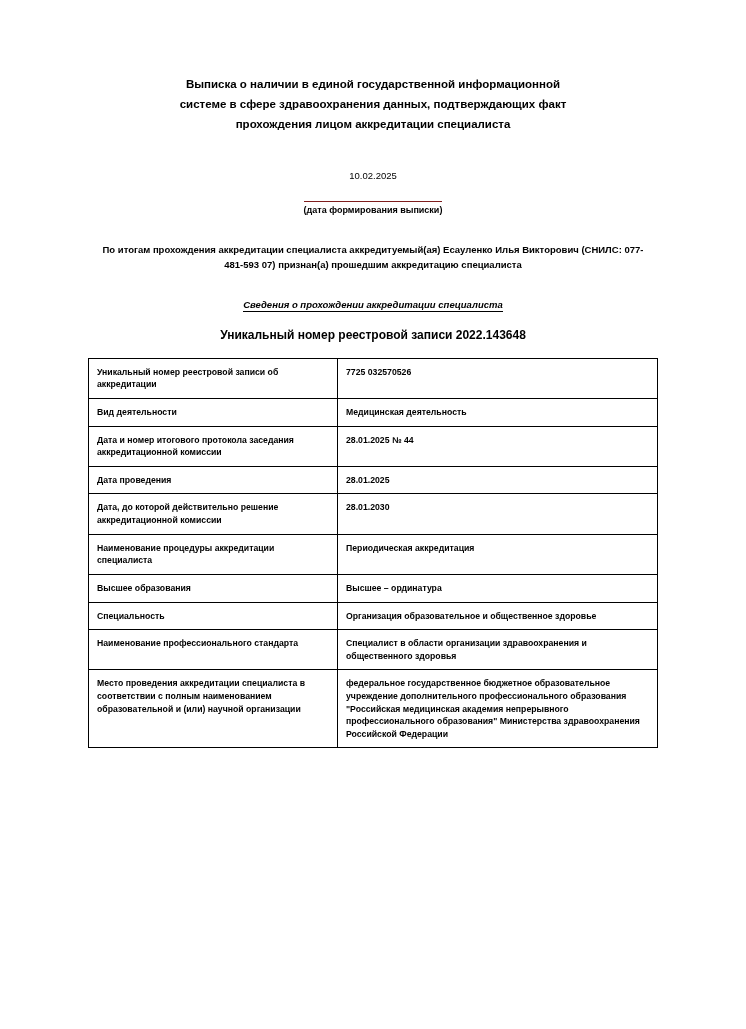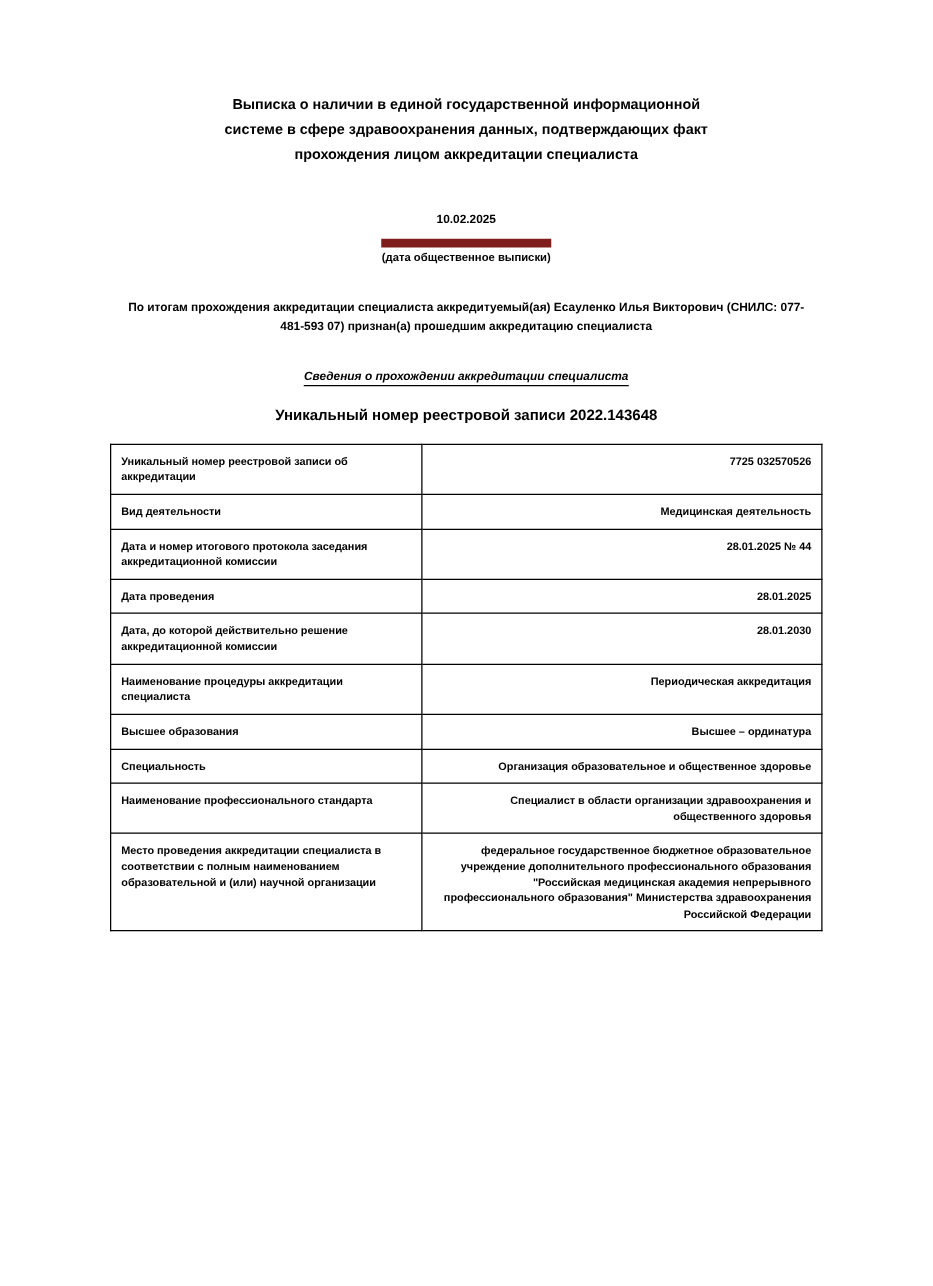--- a/index.html
+++ b/index.html
@@ -36,23 +36,23 @@
   .date-block {
     margin-top: 36px;
     text-align: center;
   }
   .date-line {
     display: inline-block;
     text-align: center;
   }
   .date-value {
     font-size: 9.5px;
-    font-weight: bold;
-    border-bottom: 7px solid #7f1d1d;
-    padding: 0 34px 10px 34px;
+    font-weight: normal;
+    border-bottom: 1px solid #7f1d1d;
+    padding: 0 34px 20px 34px;
     display: block;
   }
   .date-caption {
     font-size: 9px;
     font-weight: bold;
     margin-top: 3px;
     display: block;
   }
   .result-par {
     margin-top: 26px;
@@ -91,38 +91,37 @@
     font-weight: bold;
     line-height: 1.45;
     padding: 7px 8px;
     vertical-align: top;
   }
   table.info td.label {
     width: 232px;
   }
   table.info td.value {
     width: auto;
-    text-align: right;
   }
 </style>
 </head>
 <body>
 
 <div class="page">
 
   <div class="doc-title">
     <div>Выписка о наличии в единой государственной информационной</div>
     <div>системе в сфере здравоохранения данных, подтверждающих факт</div>
     <div>прохождения лицом аккредитации специалиста</div>
   </div>
 
   <div class="date-block">
     <span class="date-line">
       <span class="date-value">10.02.2025</span>
-      <span class="date-caption">(дата общественное выписки)</span>
+      <span class="date-caption">(дата формирования выписки)</span>
     </span>
   </div>
 
   <div class="result-par">По итогам прохождения аккредитации специалиста аккредитуемый(ая) Есауленко Илья Викторович (СНИЛС: 077-481-593 07) признан(а) прошедшим аккредитацию специалиста</div>
 
   <div class="section-underline">
     <span>Сведения о прохождении аккредитации специалиста</span>
   </div>
 
   <div class="reg-number">Уникальный номер реестровой записи 2022.143648</div>

